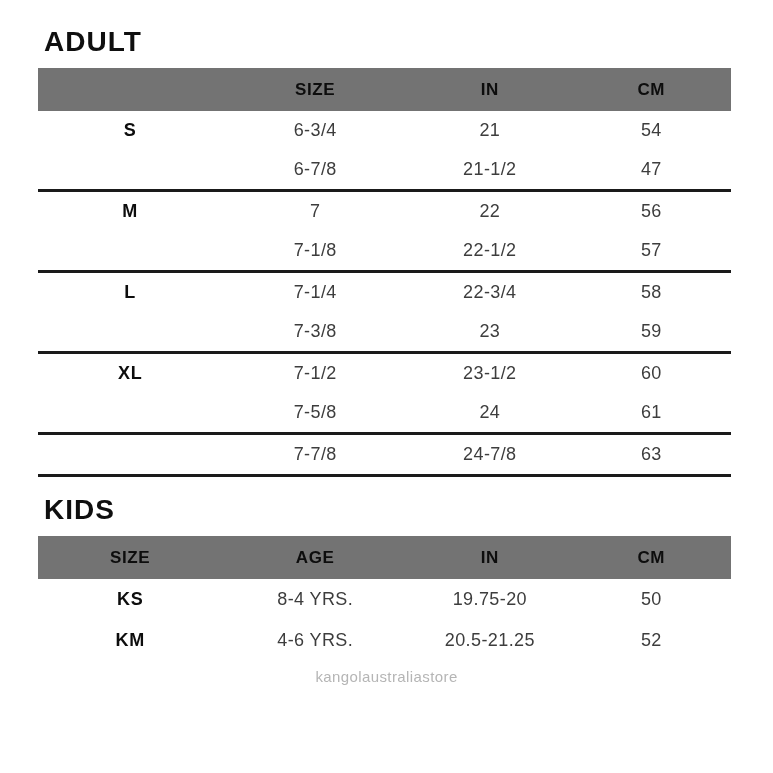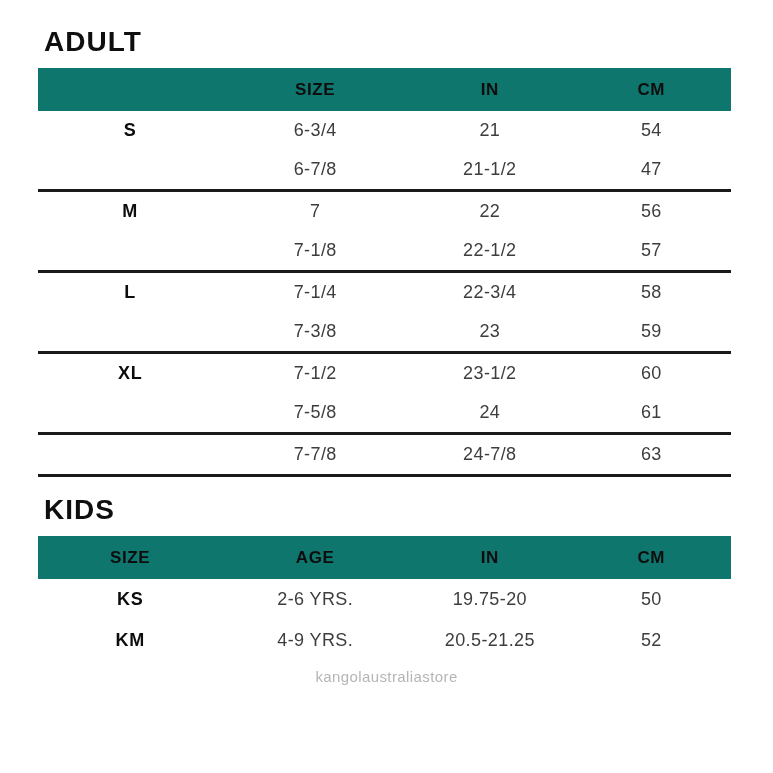--- a/index.html
+++ b/index.html
@@ -31,21 +31,21 @@
     border-collapse: collapse;
     table-layout: fixed;
     width: 693px;
     margin-left: 38px;
   }
   col.c1 { width: 26.6%; }
   col.c2 { width: 26.8%; }
   col.c3 { width: 23.6%; }
   col.c4 { width: 23.0%; }
   table.size-table thead th {
-    background: #0f766e;
+    background: #737373;
     height: 43px;
     font-size: 17px;
     font-weight: 700;
     letter-spacing: 0.6px;
     color: #0d0d0d;
     text-align: center;
     vertical-align: middle;
     padding: 0;
   }
   table.size-table tbody td {
@@ -170,27 +170,27 @@
       <tr>
         <th>SIZE</th>
         <th>AGE</th>
         <th>IN</th>
         <th>CM</th>
       </tr>
     </thead>
     <tbody>
         <tr>
           <td class="row-label">KS</td>
-          <td>2-6 YRS.</td>
+          <td>8-4 YRS.</td>
           <td>19.75-20</td>
           <td>50</td>
         </tr>
         <tr>
           <td class="row-label">KM</td>
-          <td>4-9 YRS.</td>
+          <td>4-6 YRS.</td>
           <td>20.5-21.25</td>
           <td>52</td>
         </tr>
       </tbody>
   </table>
 
   <div class="watermark">kangolaustraliastore</div>
 
 </div>
 

